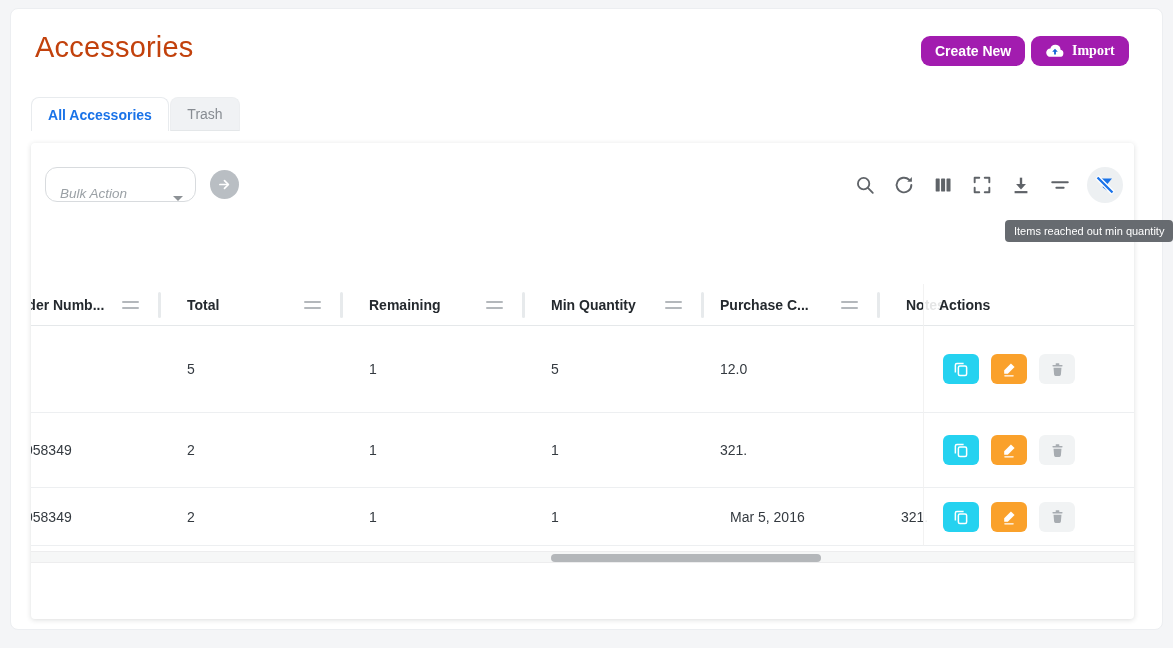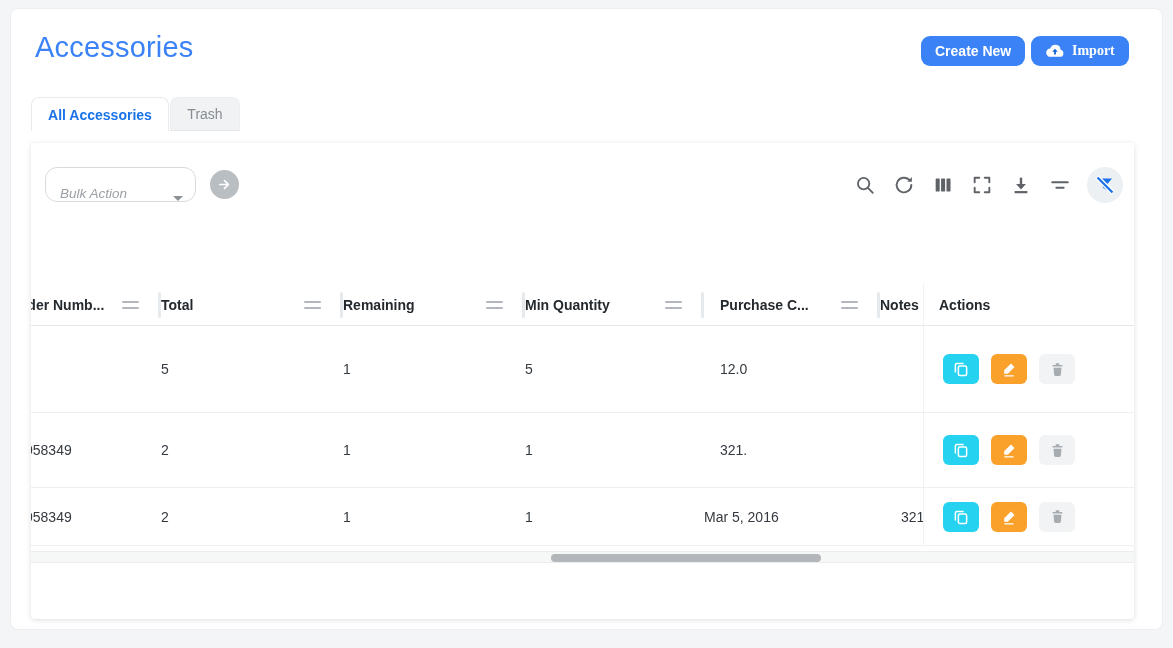--- a/index.html
+++ b/index.html
@@ -1,21 +1,21 @@
 <!DOCTYPE html>
 <html><head>
 <meta charset="utf-8">
 <style>
   * { margin:0; padding:0; box-sizing:border-box; }
   html,body { width:1173px; height:648px; background:#f4f5f7; font-family:"Liberation Sans", sans-serif; overflow:hidden; }
   .page { position:absolute; left:10px; top:8px; width:1153px; height:622px; background:#ffffff; border:1px solid #eceef1; border-radius:8px; }
 
   
-  .page-title { position:absolute; left:24px; top:22px; font-size:29px; font-weight:500; color:#3b82f6; letter-spacing:.2px; }
-  .hdr-btn { position:absolute; top:27px; height:30px; background:#3b82f6; color:#fff; border:none; border-radius:9px; font-family:"Liberation Sans",sans-serif; font-size:14px; font-weight:700; padding:0 14px; display:flex; align-items:center; gap:7px; cursor:pointer; }
+  .page-title { position:absolute; left:24px; top:22px; font-size:29px; font-weight:500; color:#c2410c; letter-spacing:.2px; }
+  .hdr-btn { position:absolute; top:27px; height:30px; background:#a21caf; color:#fff; border:none; border-radius:9px; font-family:"Liberation Sans",sans-serif; font-size:14px; font-weight:700; padding:0 14px; display:flex; align-items:center; gap:7px; cursor:pointer; }
   .btn-create { left:910px; }
   .btn-import { left:1020px;font-family:Liberation Serif, serif; }
 
   
   .tabs { position:absolute; left:20px; top:88px; display:flex; }
   .tab { height:34px; display:flex; align-items:center; justify-content:center; font-size:14px; border-radius:8px 8px 0 0; cursor:pointer; }
   .tab-active { width:138px; background:#fff; border:1px solid #e8ebee; border-bottom:none; color:#1a73e8; font-weight:700; }
   .tab-idle { width:70px; background:#f0f2f4; border:1px solid #eceef0; border-bottom:1px solid #e4e7e9; color:#878c92; font-weight:500; margin-left:1px; }
 
   
@@ -40,21 +40,21 @@
   .pag-nav { width:24px; height:24px; background:none; border:none; display:flex; align-items:center; justify-content:center; cursor:default; padding:0; }
   .pag-nav + .pag-nav { margin-left:18px; }
 
   
   .viewport { position:absolute; left:0; top:141px; width:1103px; height:262px; overflow:hidden; }
   .tbl { position:absolute; left:-20px; top:0; width:1190px; }
   .trow { display:flex; align-items:center; }
   .thead { height:42px; border-bottom:1px solid #e5e8ea; font-weight:700; font-size:14px; color:#24292e; }
   .r1 { height:87px; } .r2 { height:75px; } .r3 { height:58px; }
   .r1,.r2,.r3 { border-bottom:1px solid #edeff1; font-size:14px; color:#343a40; }
-  .cell { flex:none; position:relative; height:100%; display:flex; align-items:center; overflow:hidden; white-space:nowrap; }
+  .cell { flex:none; padding-left:26px; position:relative; height:100%; display:flex; align-items:center; overflow:hidden; white-space:nowrap; }
   .c1 { width:150px; } .c2 { width:182px; } .c3 { width:182px; } .c4 { width:179px; } .c5 { width:181px; } .c6 { width:176px; } .c7 { width:140px; }
   .thead .c1 { padding-left:0; } .cell.c1.body { padding-left:14px; }
   .c6 { padding-left:16px; }
   .drag { position:absolute; right:22px; top:50%; margin-top:-4px; width:17px; height:8px; cursor:grab; }
   .drag::before, .drag::after { content:""; position:absolute; left:0; width:17px; height:2px; background:#b4b8bc; border-radius:1px; }
   .drag::before { top:0; } .drag::after { bottom:0; }
   .sep { position:absolute; right:0; top:50%; margin-top:-13px; width:3.5px; height:26px; background:#e7eaec; border-radius:2px; }
 
   
   .overlay { position:absolute; left:892px; top:0; width:211px; height:262px; background:rgba(255,255,255,.88); border-left:1px solid rgba(0,0,0,.05); }
@@ -319,14 +319,15 @@
         </div>
       </div>
     </div>
 
     <div class="hscroll">
       <div class="hthumb"></div>
     </div>
 
   </div>
 
+  <div class="tooltip">Items reached out min quantity</div>
 
 </div>
 
 </body></html>

